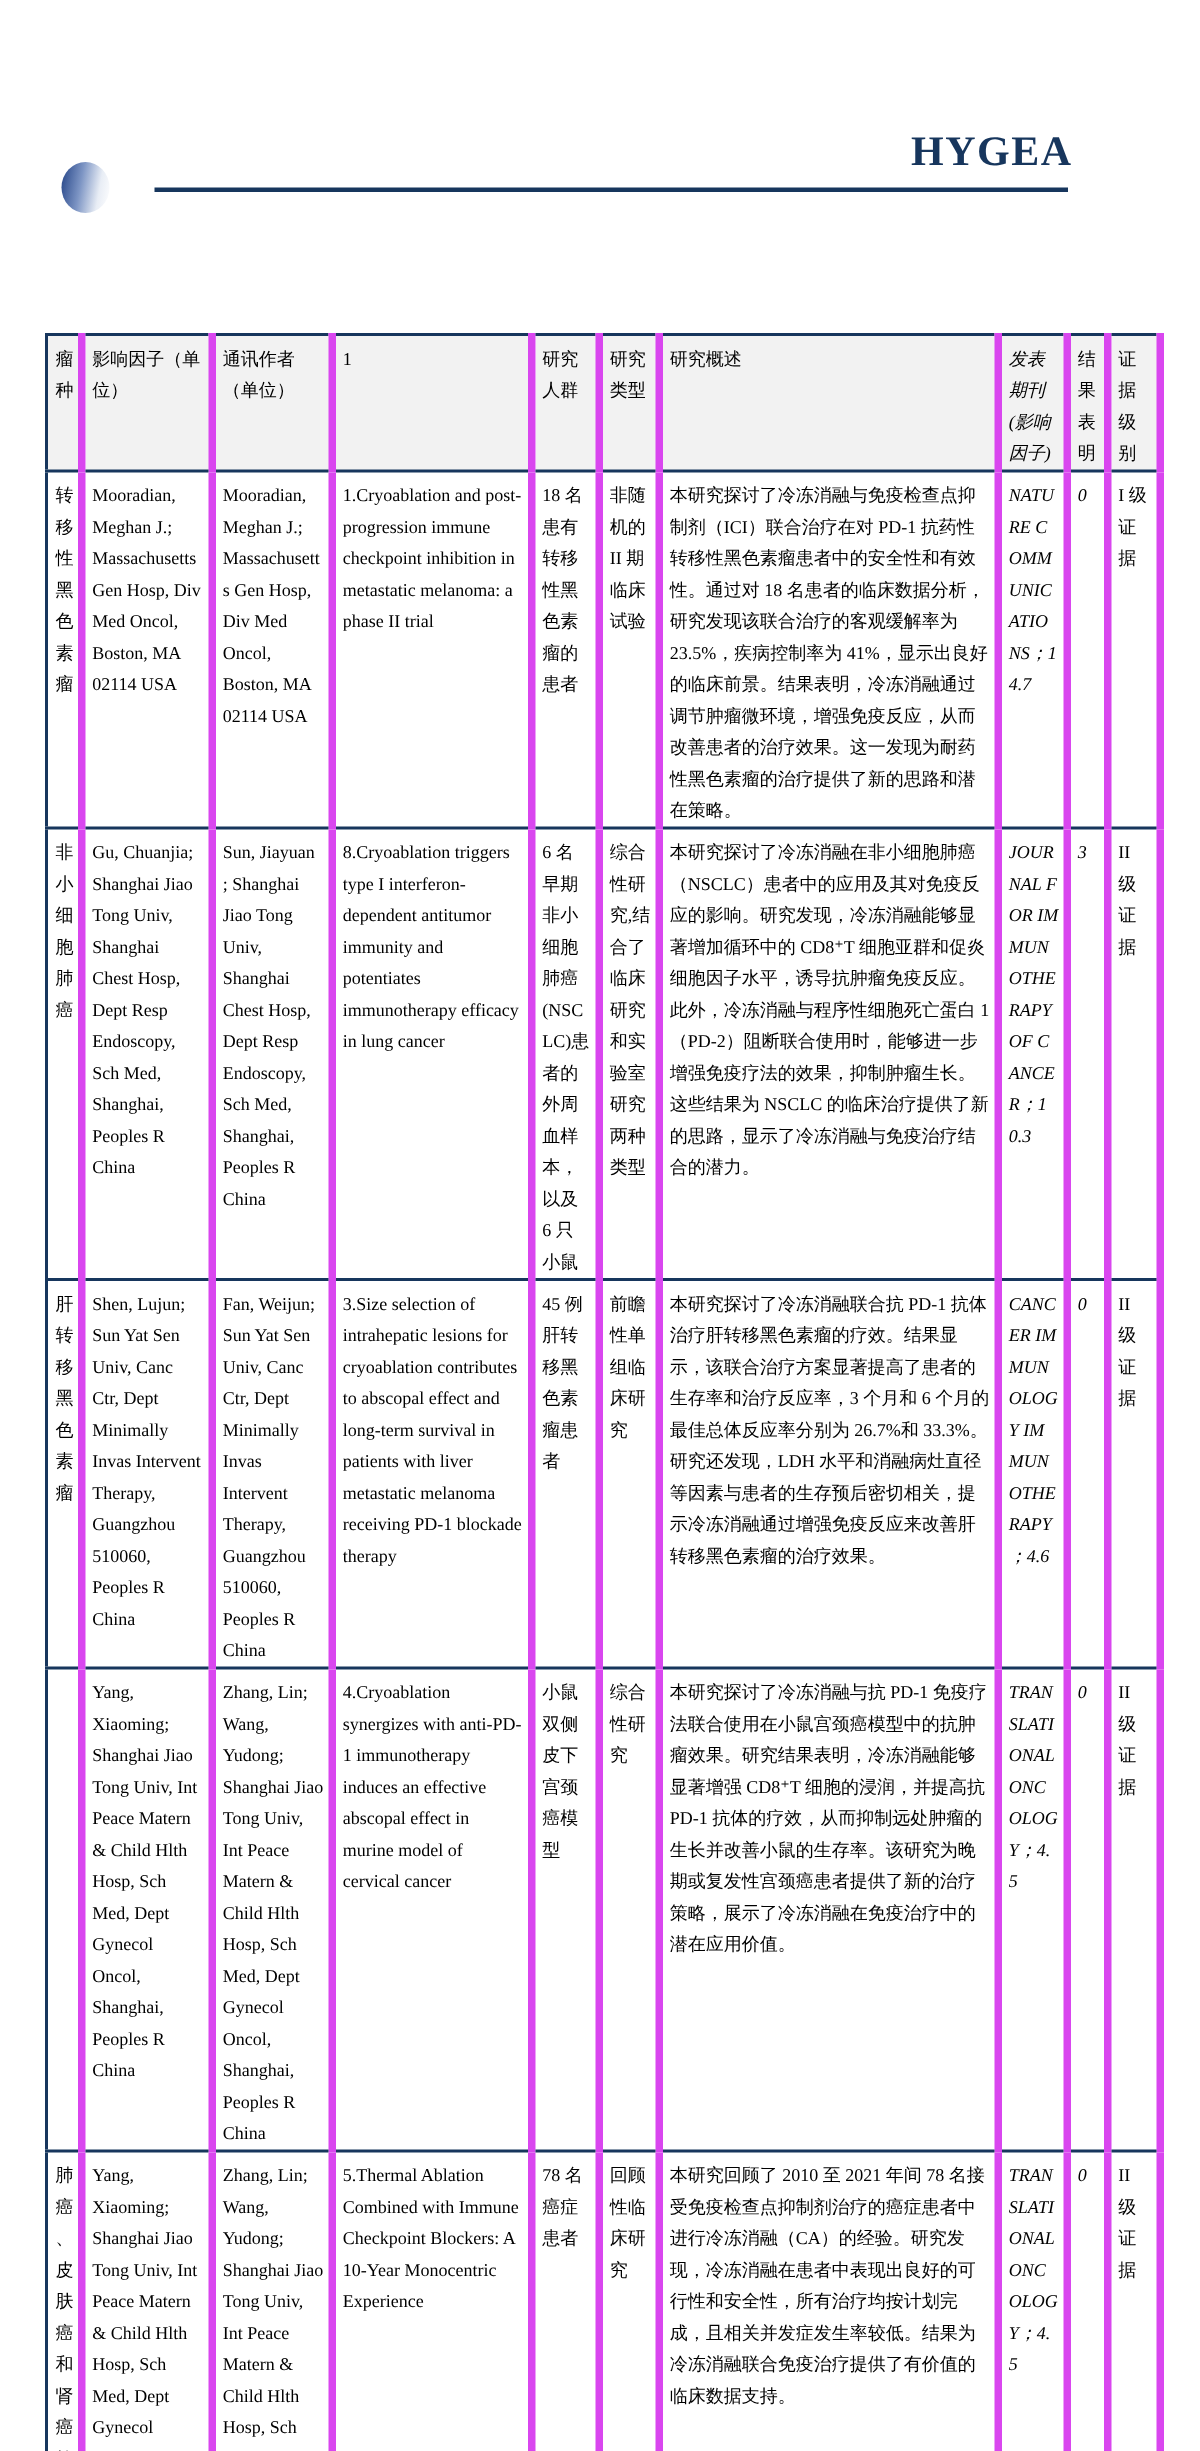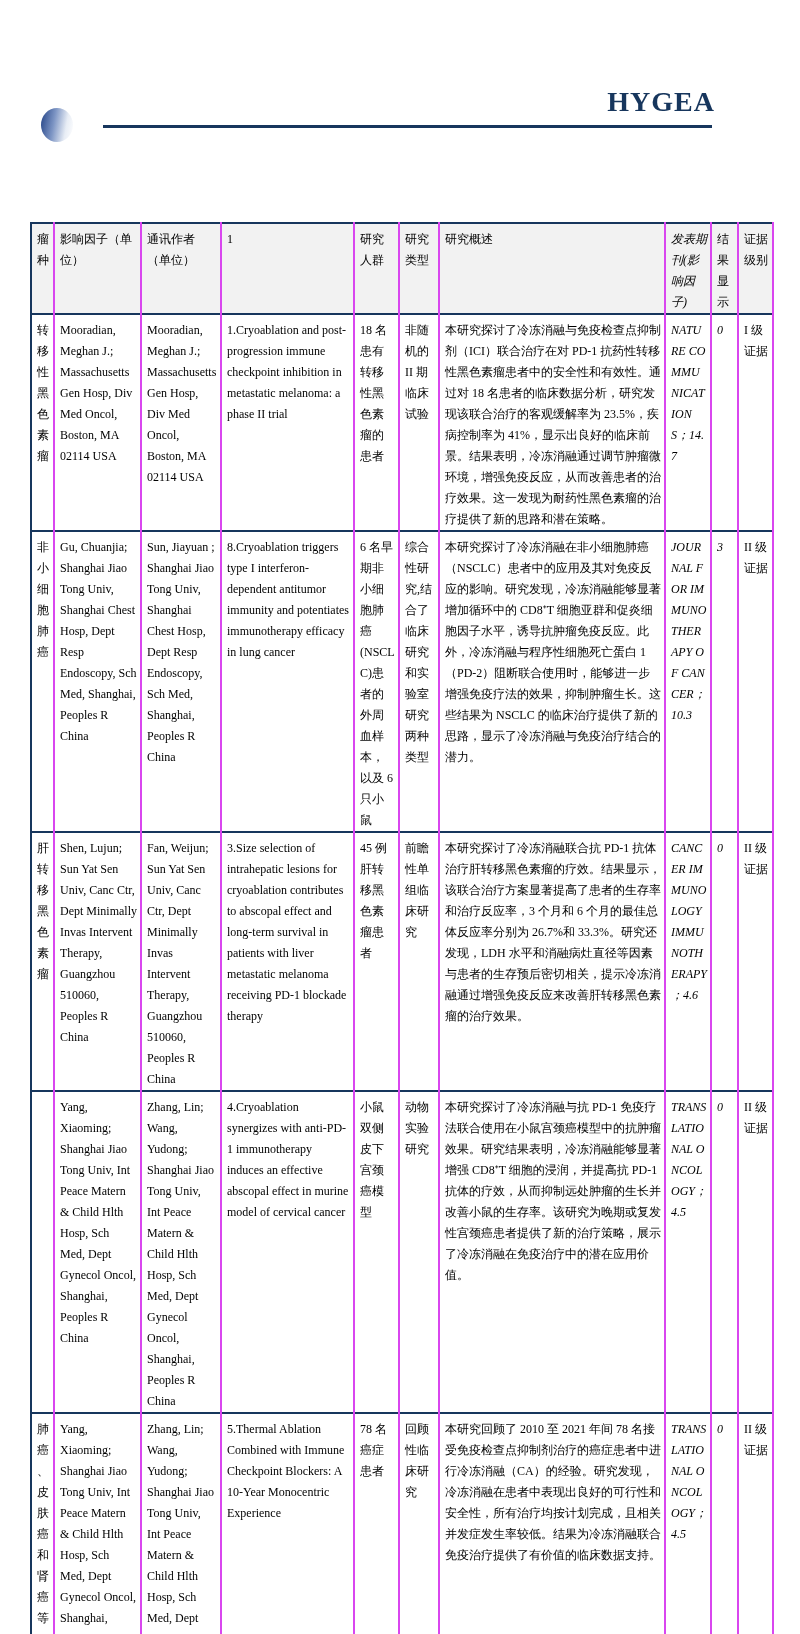--- a/index.html
+++ b/index.html
@@ -21,34 +21,34 @@
     font-size:28px;font-weight:bold;color:#17365d;letter-spacing:1px;
   }
   
   table.study-table{
     position:absolute;left:30px;top:222px;width:742px;
     border-collapse:collapse;table-layout:fixed;
     font-size:12px;line-height:21px;
   }
   table.study-table{border:2px solid #17365d;}
   .study-table th,.study-table td{
-    border-left:1px solid #7f7f7f;border-right:2px solid #d946ef;
+    border-left:1px solid #7f7f7f;border-right:5px solid #d946ef;
     vertical-align:top;text-align:left;font-weight:normal;
     padding:5px 3px 0 5px;overflow:hidden;word-wrap:break-word;
   }
   .study-table thead tr{height:88px;background:#f2f2f2;}
   .study-table tbody tr{border-top:2px solid #17365d;}
   .study-table tr.r1{height:205px;}
   .study-table tr.r2{height:227px;}
   .study-table tr.r3{height:236px;margin-top:40px;}
   .study-table tr.r4{height:294px;}
   .study-table tr.r5{height:353px;}
   .col-tumor{text-align:center;padding:5px 1px 0 1px;}
   .col-journal,.col-cite{word-break:break-all;font-style:italic;}
-  .col-summary{text-align:justify;font-family:Liberation Serif, serif;}
+  .col-summary{text-align:justify;}
 </style>
 </head>
 <body>
 
 <div class="letterhead">
   <div class="logo-sphere"></div>
   <div class="brand-rule"></div>
   <div class="brand-text">HYGEA</div>
 </div>
 
@@ -68,21 +68,21 @@
   <thead>
     <tr>
       <th class="col-tumor">瘤种</th>
       <th>影响因子（单位）</th>
       <th>通讯作者（单位）</th>
       <th>1</th>
       <th>研究人群</th>
       <th>研究类型</th>
       <th>研究概述</th>
       <th class="col-journal">发表期刊(影响因子)</th>
-      <th>结果显示</th>
+      <th>结果表明</th>
       <th>证据级别</th>
     </tr>
   </thead>
   <tbody>
     <tr class="r1">
       <td class="col-tumor">转移性黑色素瘤</td>
       <td>Mooradian, Meghan J.; Massachusetts Gen Hosp, Div Med Oncol, Boston, MA 02114 USA</td>
       <td>Mooradian, Meghan J.; Massachusetts Gen Hosp, Div Med Oncol, Boston, MA 02114 USA</td>
       <td>1.Cryoablation and post-progression immune checkpoint inhibition in metastatic melanoma: a phase II trial</td>
       <td>18 名患有转移性黑色素瘤的患者</td>
@@ -115,21 +115,21 @@
       <td class="col-journal">CANCER IMMUNOLOGY IMMUNOTHERAPY ；4.6</td>
       <td class="col-cite">0</td>
       <td>II 级证据</td>
     </tr>
     <tr class="r4">
       <td class="col-tumor"></td>
       <td>Yang, Xiaoming; Shanghai Jiao Tong Univ, Int Peace Matern &amp; Child Hlth Hosp, Sch Med, Dept Gynecol Oncol, Shanghai, Peoples R China</td>
       <td>Zhang, Lin; Wang, Yudong; Shanghai Jiao Tong Univ, Int Peace Matern &amp; Child Hlth Hosp, Sch Med, Dept Gynecol Oncol, Shanghai, Peoples R China</td>
       <td>4.Cryoablation synergizes with anti-PD-1 immunotherapy induces an effective abscopal effect in murine model of cervical cancer</td>
       <td>小鼠双侧皮下宫颈癌模型</td>
-      <td>动物实验研究</td>
+      <td>综合性研究</td>
       <td class="col-summary">本研究探讨了冷冻消融与抗 PD-1 免疫疗法联合使用在小鼠宫颈癌模型中的抗肿瘤效果。研究结果表明，冷冻消融能够显著增强 CD8⁺T 细胞的浸润，并提高抗 PD-1 抗体的疗效，从而抑制远处肿瘤的生长并改善小鼠的生存率。该研究为晚期或复发性宫颈癌患者提供了新的治疗策略，展示了冷冻消融在免疫治疗中的潜在应用价值。</td>
       <td class="col-journal">TRANSLATIONAL ONCOLOGY；4.5</td>
       <td class="col-cite">0</td>
       <td>II 级证据</td>
     </tr>
     <tr class="r5">
       <td class="col-tumor">肺癌、皮肤癌和肾癌等</td>
       <td>Yang, Xiaoming; Shanghai Jiao Tong Univ, Int Peace Matern &amp; Child Hlth Hosp, Sch Med, Dept Gynecol Oncol, Shanghai, Peoples R China</td>
       <td>Zhang, Lin; Wang, Yudong; Shanghai Jiao Tong Univ, Int Peace Matern &amp; Child Hlth Hosp, Sch Med, Dept Gynecol Oncol, Shanghai, Peoples R China</td>
       <td>5.Thermal Ablation Combined with Immune Checkpoint Blockers: A 10-Year Monocentric Experience</td>

